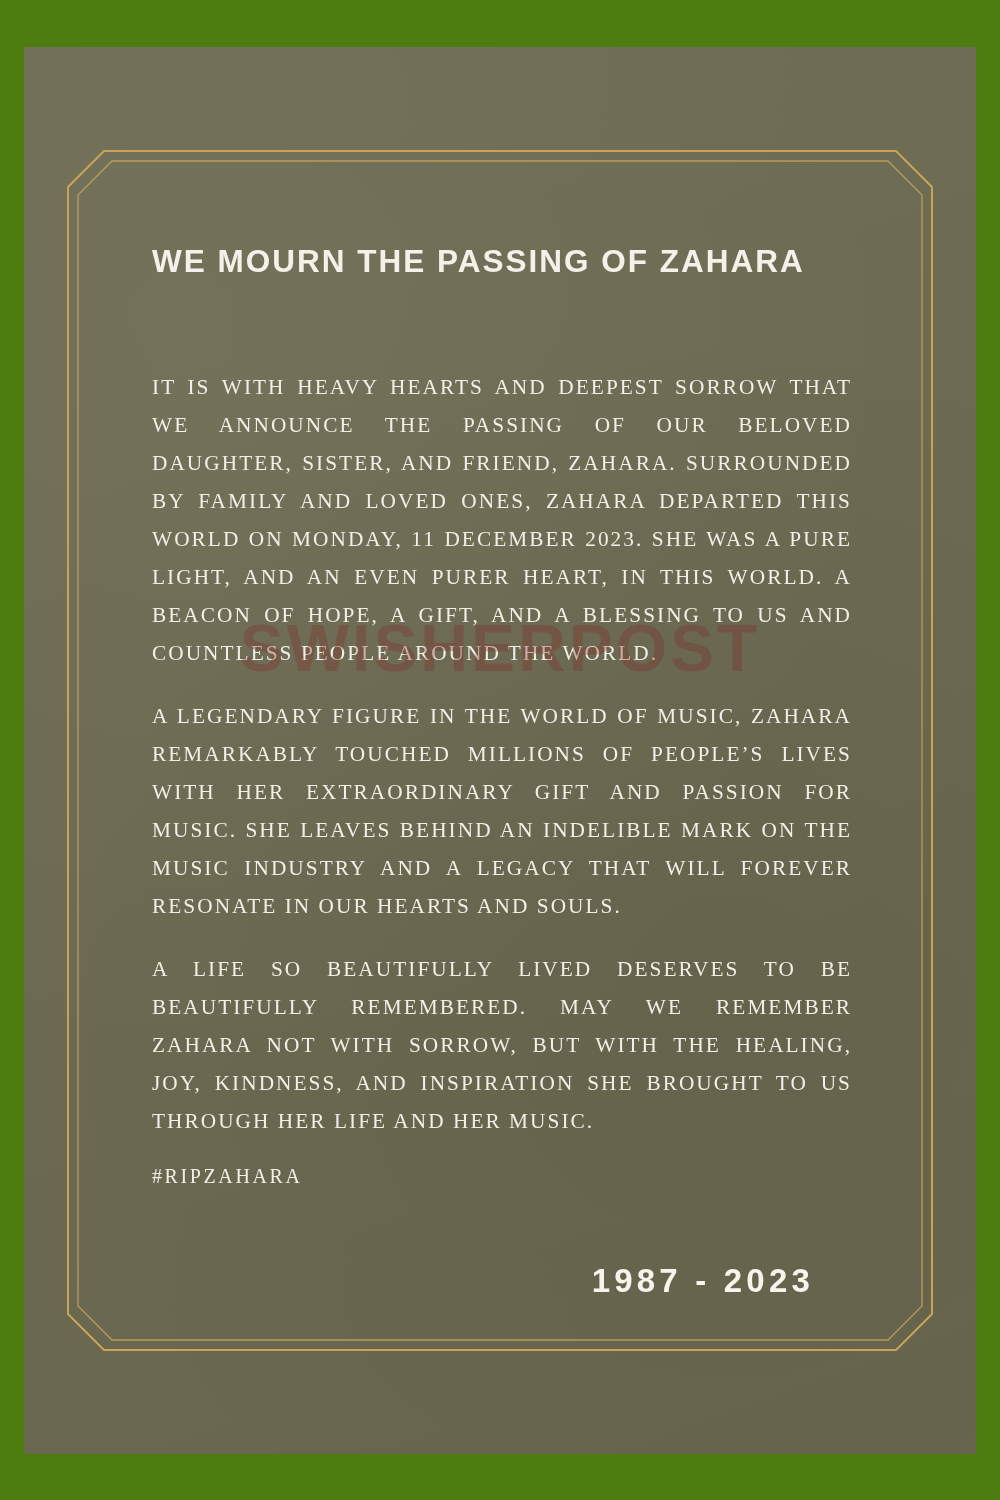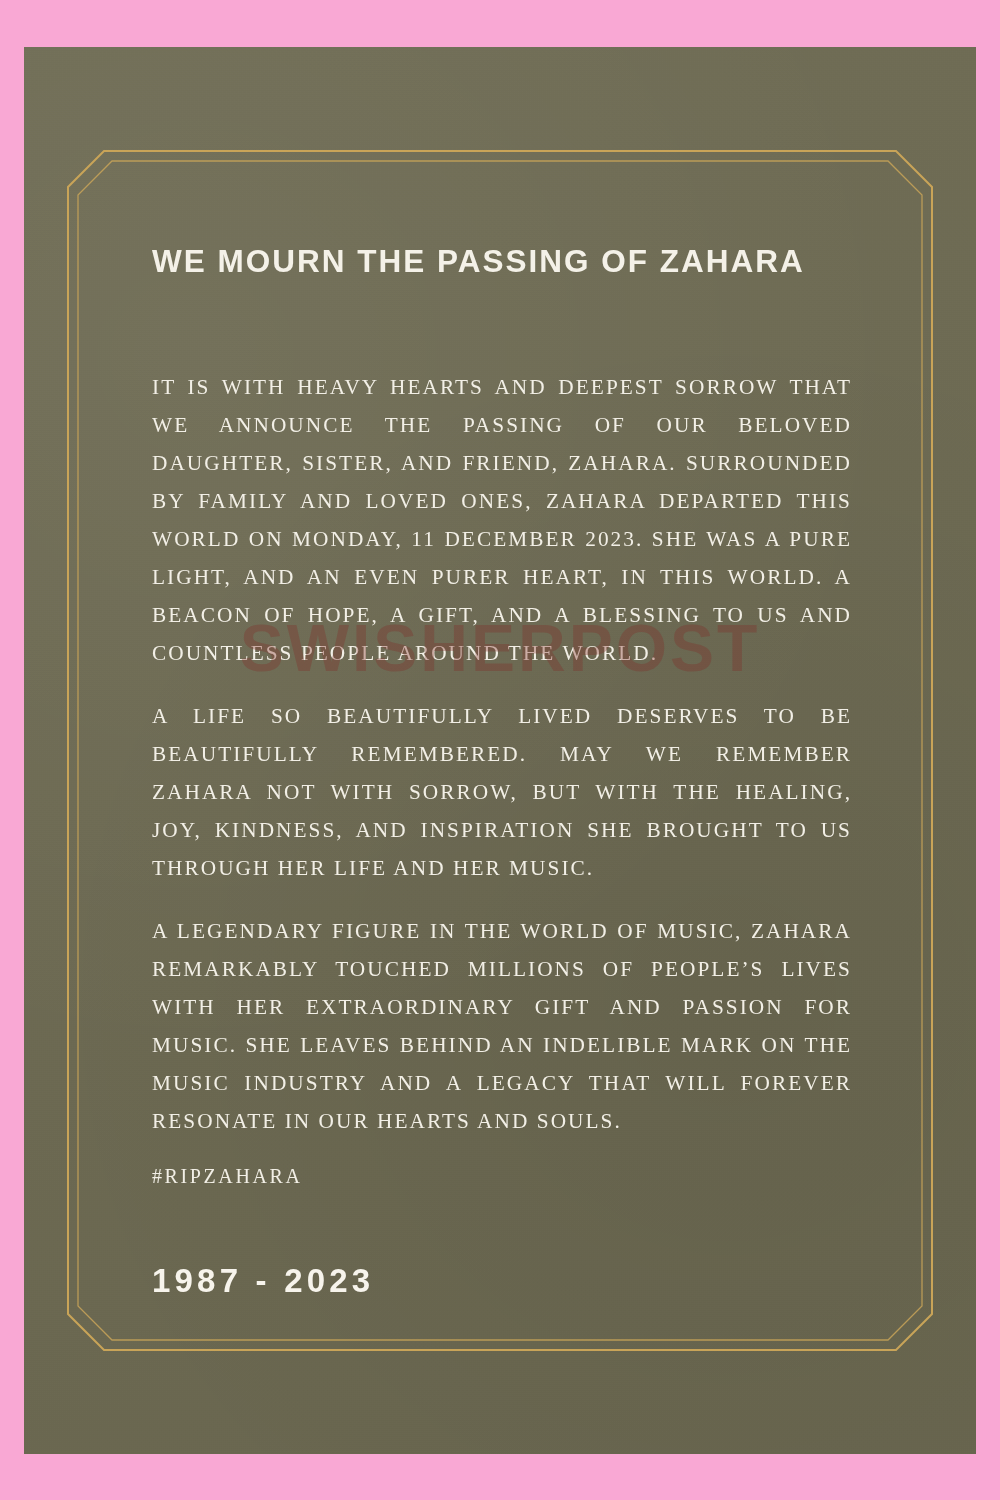--- a/index.html
+++ b/index.html
@@ -13,21 +13,21 @@
     font-family: "Liberation Serif", serif;
     overflow: hidden;
   }
 
   .poster-frame {
     position: absolute;
     left: 0;
     top: 0;
     width: 1000px;
     height: 1500px;
-    background: #f9a8d4;
+    background: #4d7c0f;
   }
 
   .card {
     position: absolute;
     left: 24px;
     top: 47px;
     width: 952px;
     height: 1407px;
     background: #6d6a52;
     background-image:
@@ -93,21 +93,21 @@
     text-transform: uppercase;
     margin: 25px 0 8px 0;
   }
 
   .years {
     color: #f7f4ec;
     font-family: "Liberation Sans", sans-serif;
     font-weight: bold;
     font-size: 33px;
     letter-spacing: 4.2px;
-    text-align: left;
+    text-align: right;
     margin-top: 74px;
     padding-right: 38px;
   }
 
   .watermark {
     position: absolute;
     left: 0;
     top: 0;
     width: 952px;
     height: 1062px;
@@ -136,22 +136,22 @@
 
     <svg class="frame-svg" viewBox="0 0 952 1407">
       <polygon points="80,104 872,104 908,140 908,1267 872,1303 80,1303 44,1267 44,140" fill="none" stroke="#c9a458" stroke-width="2"></polygon>
       <polygon points="88,114 864,114 898,148 898,1259 864,1293 88,1293 54,1259 54,148" fill="none" stroke="#c9a458" stroke-width="1.3" opacity="0.85"></polygon>
     </svg>
 
     <div class="content">
       <h1 class="headline">WE MOURN THE PASSING OF ZAHARA</h1>
 
       <p class="para">It is with heavy hearts and deepest sorrow that we announce the passing of our beloved daughter, sister, and friend, Zahara. Surrounded by family and loved ones, Zahara departed this world on Monday, 11 December 2023. She was a pure light, and an even purer heart, in this world. A beacon of hope, a gift, and a blessing to us and countless people around the world.</p>
+      <p class="para">A legendary figure in the world of music, Zahara remarkably touched millions of people’s lives with her extraordinary gift and passion for music. She leaves behind an indelible mark on the music industry and a legacy that will forever resonate in our hearts and souls.</p>
       <p class="para">A life so beautifully lived deserves to be beautifully remembered. May we remember Zahara not with sorrow, but with the healing, joy, kindness, and inspiration she brought to us through her life and her music.</p>
-      <p class="para">A legendary figure in the world of music, Zahara remarkably touched millions of people’s lives with her extraordinary gift and passion for music. She leaves behind an indelible mark on the music industry and a legacy that will forever resonate in our hearts and souls.</p>
 
       <p class="hashtag">#RIPZahara</p>
 
       <div class="years">1987 - 2023</div>
     </div>
 
     <div class="watermark">
       <span>SWISHERPOST</span>
     </div>
   </div>

